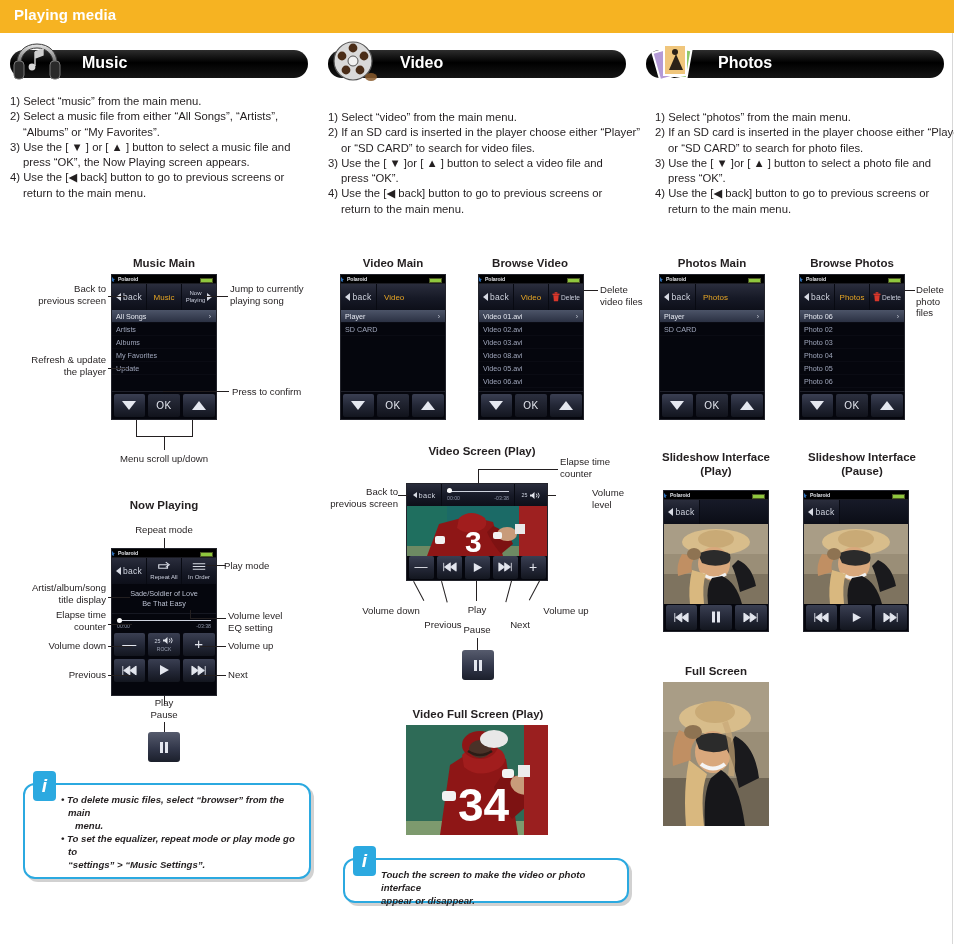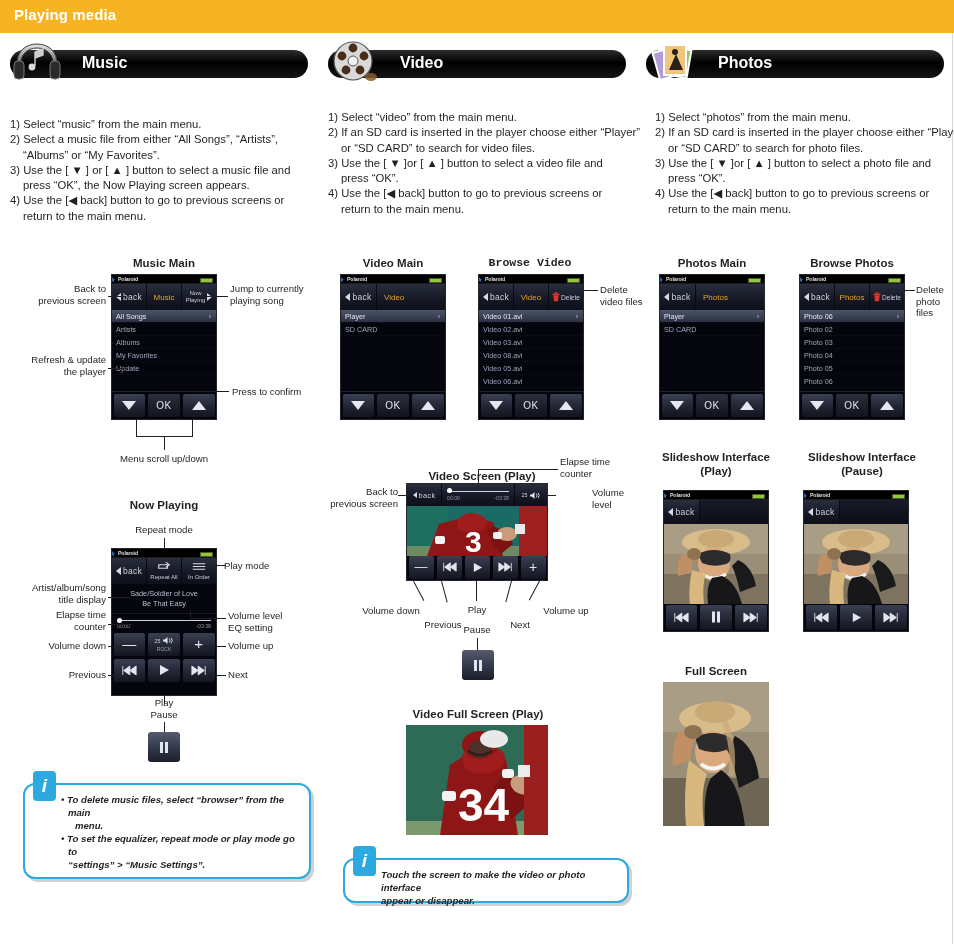--- a/index.html
+++ b/index.html
@@ -234,21 +234,21 @@
         <rect x="10" y="12" width="21" height="28" fill="#b49ad6" stroke="#fff" stroke-width="2"></rect>
       </g>
     <g transform="rotate(10 30 27)">
         <rect x="22" y="12" width="21" height="28" fill="#8ec96b" stroke="#fff" stroke-width="2"></rect>
       </g>
     <rect x="18" y="9" width="22" height="30" fill="#f0c67c" stroke="#fff" stroke-width="2"></rect>
     <path d="M23 34 L30 18 L37 34 Z" fill="#2a2118"></path>
     <circle cx="29" cy="16" r="3" fill="#2a2118"></circle>
   </svg>
 
-  <div class="steps" style="left:10px; top:117px; width:300px;">
+  <div class="steps" style="left:10px; top:94px; width:300px;">
     <div>1) Select “music” from the main menu.</div>
     <div>2) Select a music file from either “All Songs”, “Artists”,</div>
     <div class="indent">“Albums” or “My Favorites”.</div>
     <div>3) Use the [ ▼ ] or [ ▲ ] button to select a music file and</div>
     <div class="indent">press “OK”, the Now Playing screen appears.</div>
     <div>4) Use the [◀ back] button to go to previous screens or</div>
     <div class="indent">return to the main menu.</div>
   </div>
 
   <div class="steps" style="left:328px; top:110px; width:310px;">
@@ -493,21 +493,21 @@
         </div>
       <div class="btn flat">
           <span class="ok">OK</span>
         </div>
       <div class="btn">
           <span class="tri-up"></span>
         </div>
     </div>
   </div>
 
-  <div class="cap" style="left:470px; top:256px; width:120px;font-family:Liberation Mono, monospace;">Browse Video</div>
+  <div class="cap" style="left:470px; top:256px; width:120px;">Browse Video</div>
   <div class="dev" style="left:478px; top:274px; width:106px; height:146px;">
     <div class="dev-top">
       <svg class="brandmark" viewBox="0 0 6 6">
           <polygon points="3,0 4,2 6,2.3 4.5,3.8 5,6 3,5 1,6 1.5,3.8 0,2.3 2,2" fill="#2d6fb7"></polygon>
         </svg>
       <div class="brand" style="left:6px">Polaroid</div>
       <div class="batt"></div>
     </div>
     <div class="navbar">
       <div class="navcell">
@@ -651,21 +651,21 @@
           <span class="ok">OK</span>
         </div>
       <div class="btn">
           <span class="tri-up"></span>
         </div>
     </div>
   </div>
   <div class="ln lnh" style="left:905px; top:290px; width:10px;"></div>
   <div class="ann" style="left:916px; top:284px; width:40px;">Delete<br>photo<br>files</div>
 
-  <div class="cap" style="left:417px; top:469px; width:130px;">Video Screen (Play)</div>
+  <div class="cap" style="left:417px; top:444px; width:130px;">Video Screen (Play)</div>
   <div class="ann" style="left:560px; top:456px; width:80px;">Elapse time<br>counter</div>
   <div class="ln lnh" style="left:478px; top:469px; width:80px;"></div>
   <div class="ln lnv" style="left:478px; top:469px; height:14px;"></div>
 
   <div class="dev" style="left:406px; top:483px; width:142px; height:98px;">
     <div class="navbar" style="height:22px">
       <div class="navcell" style="flex:0 0 35px">
         <span class="tri-l" style="border-top-width:3.4px;border-bottom-width:3.4px;border-right-width:4.4px"></span>
         <span class="backtxt" style="font-size:7.4px">back</span>
       </div>

